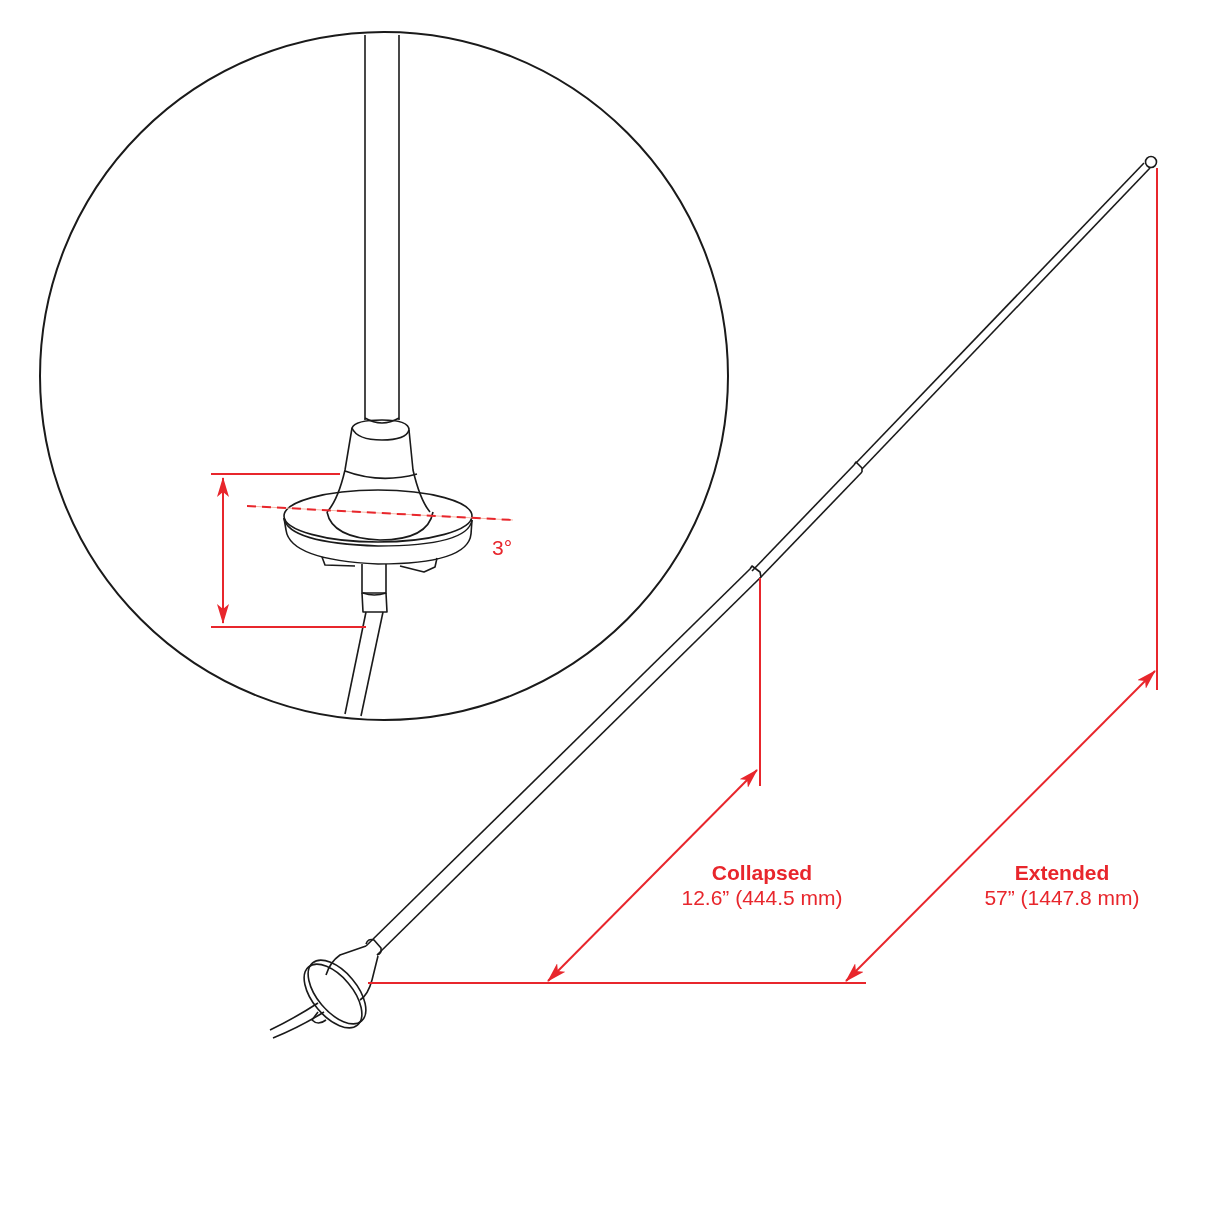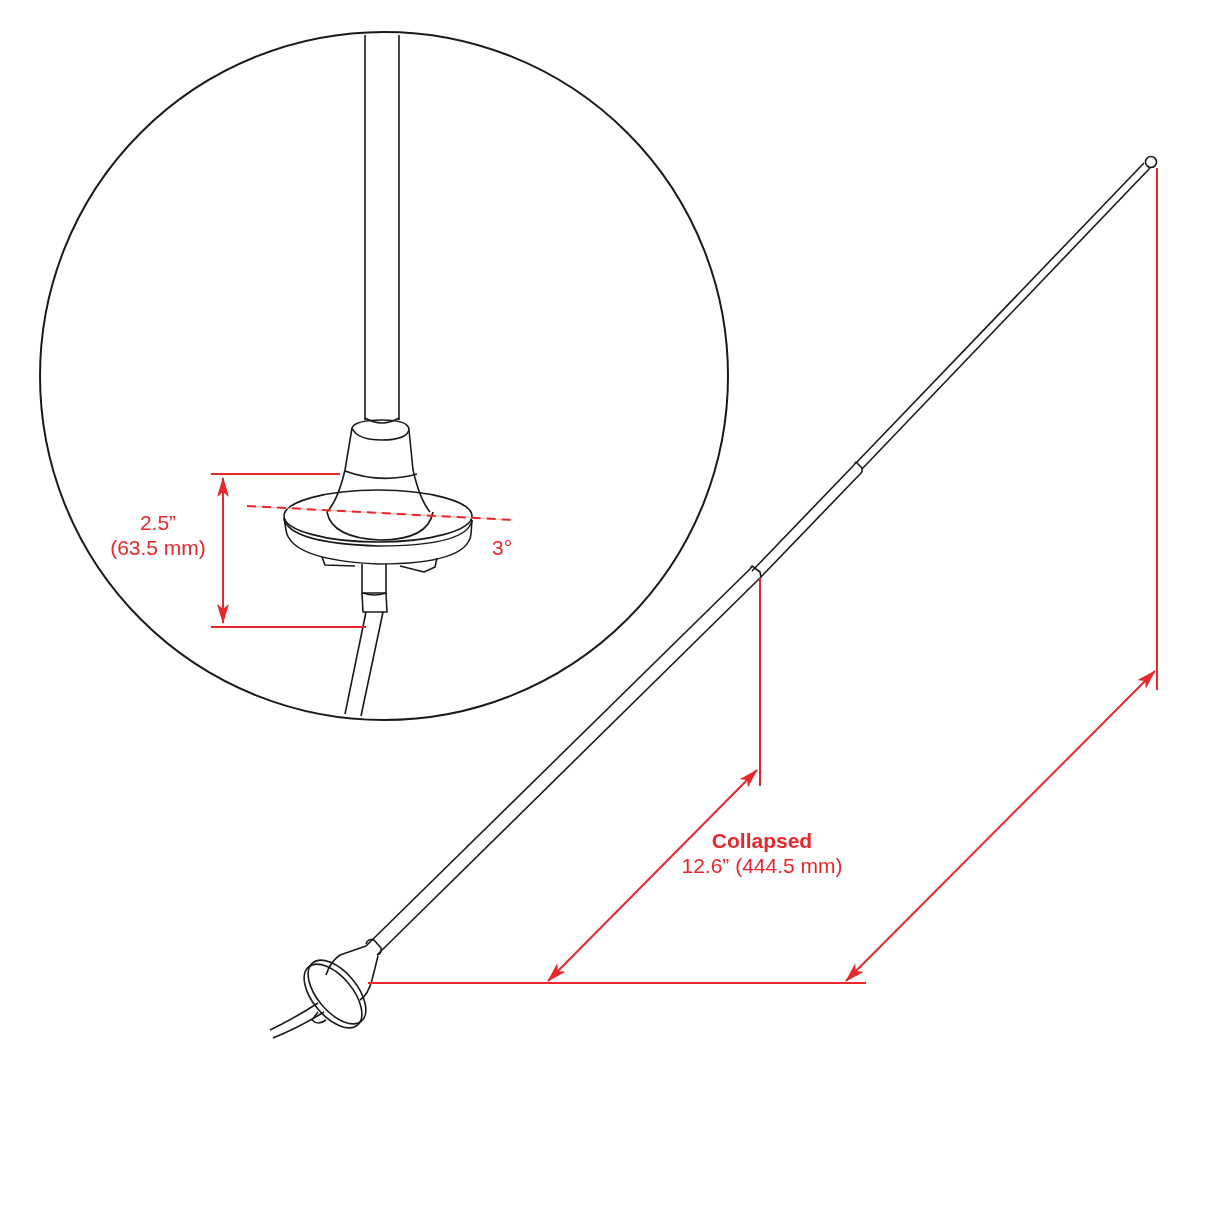--- a/index.html
+++ b/index.html
@@ -102,25 +102,25 @@
     <line x1="548" y1="981" x2="757" y2="770" marker-start="url(#arr)" marker-end="url(#arr)"></line>
   </g>
 
   <g stroke="#e8262c" stroke-width="2" fill="none">
     <line x1="1157" y1="168" x2="1157" y2="690"></line>
     <line x1="846" y1="981" x2="1155" y2="671" marker-start="url(#arr)" marker-end="url(#arr)"></line>
   </g>
 </svg>
 
 
-<div class="lbl lbl-reg" style="left:96px; top:510px; width:124px;">
-  <div>2.5”</div>
-  <div>(63.5 mm)</div>
-</div>
 
 <div class="lbl lbl-reg" style="left:492px; top:535px;">3°</div>
 
-<div class="lbl" style="left:662px; top:828px; width:200px;">
+<div class="lbl" style="left:662px; top:860px; width:200px;">
   <div class="lbl-bold">Collapsed</div>
   <div class="lbl-reg">12.6” (444.5 mm)</div>
 </div>
 
+<div class="lbl" style="left:962px; top:860px; width:200px;">
+  <div class="lbl-bold">Extended</div>
+  <div class="lbl-reg">57” (1447.8 mm)</div>
+</div>
 </div>
 
 </body></html>

